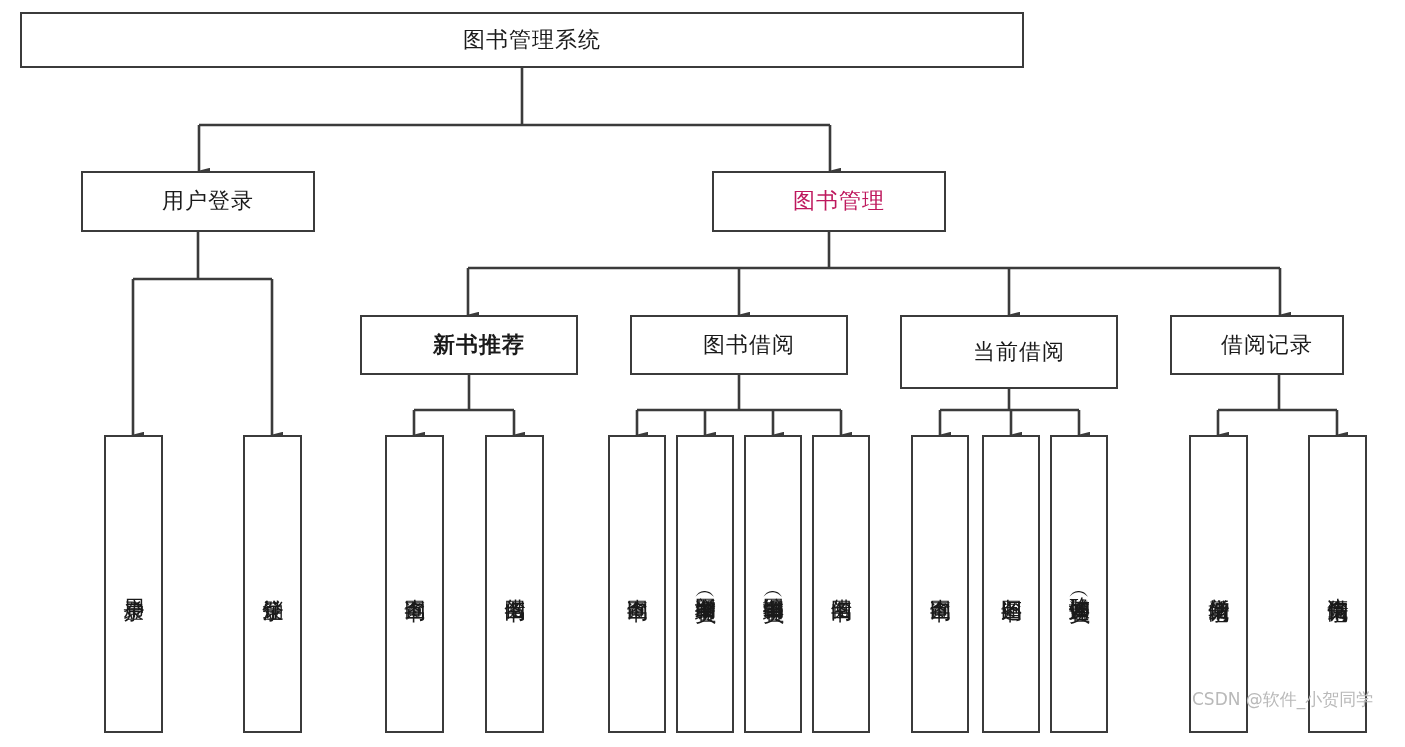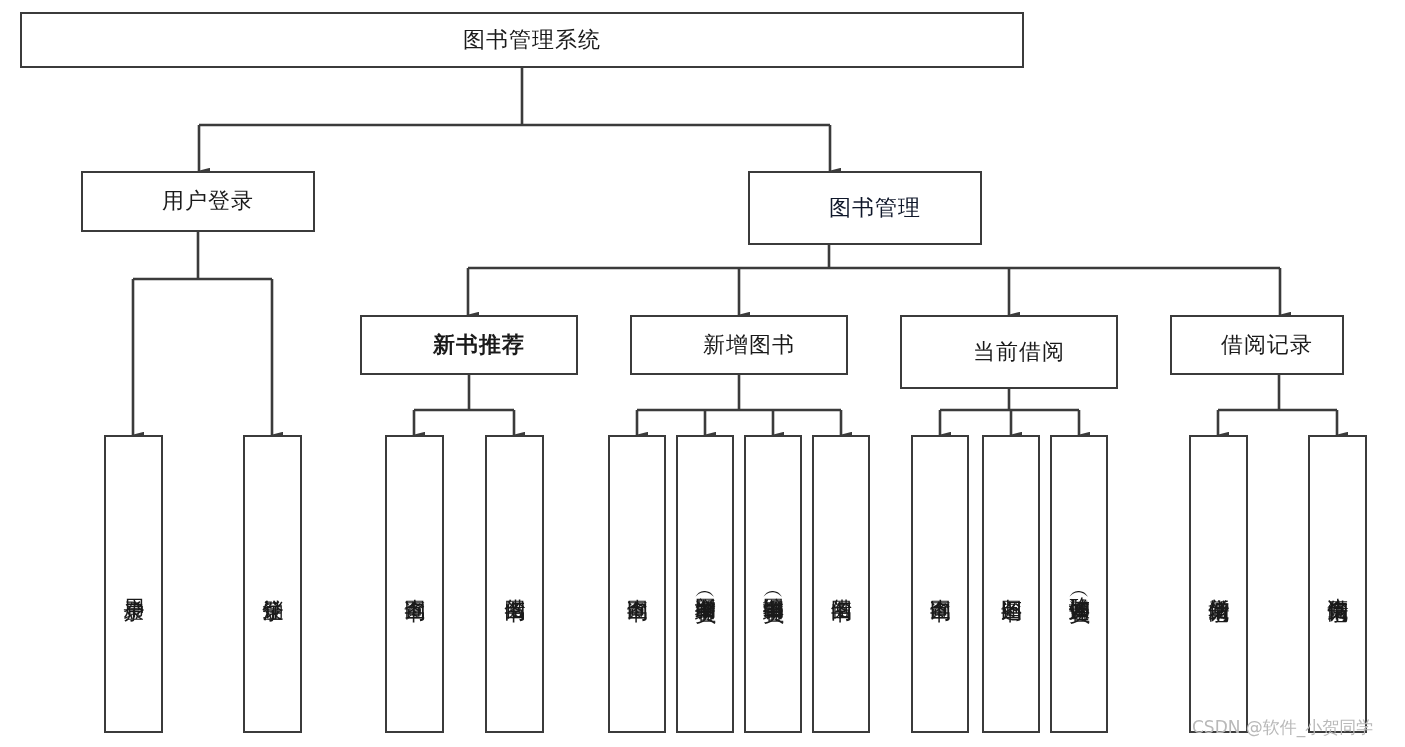--- a/index.html
+++ b/index.html
@@ -53,21 +53,21 @@
   .node.vert > .vtext {
     writing-mode: vertical-rl;
     text-orientation: upright;
     white-space: normal;
     text-align: center;
     max-height: 100%;
   }
   #watermark {
     position: absolute;
     left: 1192px;
-    top: 716px;
+    top: 688px;
     font-size: 17px;
     color: #b9b9b9;
     white-space: nowrap;
     font-family: "DejaVu Sans", "Liberation Sans", sans-serif;
   }
 </style>
 </head>
 <body>
 
 <div id="stage">
@@ -115,28 +115,28 @@
       </g>
   </svg>
 
   <div id="nodes-layer">
       <div class="node horiz" style="left: 20px; top: 12px; width: 1004px; height: 56px; border-color: rgb(59, 59, 59); background: rgb(255, 255, 255); color: rgb(26, 26, 26);">
         <span class="htext">图书管理系统</span>
       </div>
       <div class="node horiz" style="left: 81px; top: 171px; width: 234px; height: 61px; border-color: rgb(59, 59, 59); background: rgb(255, 255, 255); color: rgb(26, 26, 26);">
         <span class="htext">用户登录</span>
       </div>
-      <div class="node horiz" style="left: 712px; top: 171px; width: 234px; height: 74px; border-color: rgb(59, 59, 59); background: rgb(255, 255, 255); color: #0f172a; margin-left: 36px;">
+      <div class="node horiz" style="left: 712px; top: 171px; width: 234px; height: 61px; border-color: rgb(59, 59, 59); background: rgb(255, 255, 255); color: #be185d;">
         <span class="htext">图书管理</span>
       </div>
       <div class="node horiz" style="left: 360px; top: 315px; width: 218px; height: 60px; border-color: rgb(59, 59, 59); background: rgb(255, 255, 255); color: rgb(26, 26, 26); font-weight: bold;">
         <span class="htext">新书推荐</span>
       </div>
       <div class="node horiz" style="left: 630px; top: 315px; width: 218px; height: 60px; border-color: rgb(59, 59, 59); background: rgb(255, 255, 255); color: rgb(26, 26, 26);">
-        <span class="htext">新增图书</span>
+        <span class="htext">图书借阅</span>
       </div>
       <div class="node horiz" style="left: 900px; top: 315px; width: 218px; height: 74px; border-color: rgb(59, 59, 59); background: rgb(255, 255, 255); color: rgb(26, 26, 26);">
         <span class="htext">当前借阅</span>
       </div>
       <div class="node horiz" style="left: 1170px; top: 315px; width: 174px; height: 60px; border-color: rgb(59, 59, 59); background: rgb(255, 255, 255); color: rgb(26, 26, 26);">
         <span class="htext">借阅记录</span>
       </div>
       <div class="node vert" style="left: 104px; top: 435px; width: 59px; height: 298px; border-color: rgb(59, 59, 59); background: rgb(255, 255, 255); color: rgb(26, 26, 26);">
         <span class="vtext">用户登录</span>
       </div>

